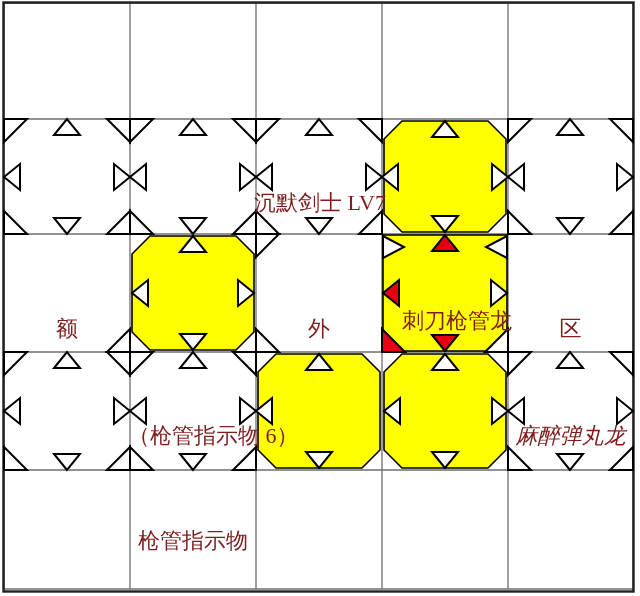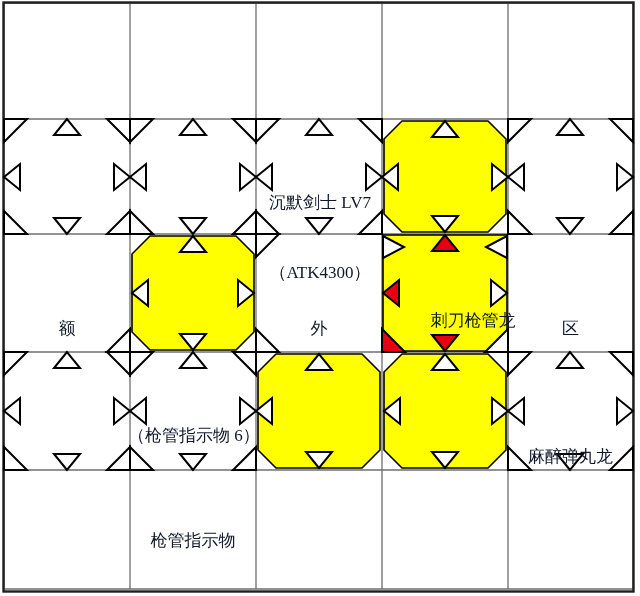--- a/index.html
+++ b/index.html
@@ -1,29 +1,29 @@
 <!DOCTYPE html>
 <html><head>
 <meta charset="utf-8">
 <style>
   html,body{margin:0;padding:0;background:#ffffff;}
   #canvas{position:relative;width:640px;height:596px;background:#ffffff;overflow:hidden;
           font-family:"Liberation Serif","DejaVu Serif",serif;}
   #board{position:absolute;left:0;top:0;}
-  .lbl{position:absolute;text-align:center;color:#0f172a;font-size:17px;line-height:24px;
+  .lbl{position:absolute;text-align:center;color:#7f1d1d;font-size:22px;line-height:24px;
        white-space:pre;pointer-events:none;}
   .lbl div{height:24px;}
   
   .lbl-silent      {left:250px;top:145px;width:140px;line-height:23px;}
   .lbl-extra1      {left:4px;  top:269px;width:126px;}
   .lbl-extra2      {left:256px;top:269px;width:126px;}
   .lbl-extra3      {left:508px;top:269px;width:125px;}
-  .lbl-borrelsword {left:400px;top:263px;width:146px;line-height:23px;}
+  .lbl-borrelsword {left:384px;top:263px;width:146px;line-height:23px;}
   .lbl-savage      {left:128px;top:373px;width:130px;line-height:25px;}
-  .lbl-anesth      {left:506px;top:394px;width:129px;line-height:25px;}
+  .lbl-anesth      {left:506px;top:373px;width:129px;line-height:25px;font-style:italic;}
   .lbl-borrelload  {left:128px;top:478px;width:130px;line-height:25px;}
 </style>
 </head>
 <body>
 
 <div id="canvas">
   <svg id="board" width="640" height="596" viewBox="0 0 640 596" xmlns="http://www.w3.org/2000/svg">
       <line x1="4" y1="3" x2="4" y2="589" stroke="#6e6e6e" stroke-width="1.3"></line>
       <line x1="130" y1="3" x2="130" y2="589" stroke="#6e6e6e" stroke-width="1.3"></line>
       <line x1="256" y1="3" x2="256" y2="589" stroke="#6e6e6e" stroke-width="1.3"></line>
@@ -121,21 +121,20 @@
       <polygon points="130,470 153,470 130,447" fill="#ffffff" stroke="#000000" stroke-width="2" stroke-linejoin="miter"></polygon>
       <polygon points="256,470 233,470 256,447" fill="#ffffff" stroke="#000000" stroke-width="2" stroke-linejoin="miter"></polygon>
       <polygon points="508,470 531,470 508,447" fill="#ffffff" stroke="#000000" stroke-width="2" stroke-linejoin="miter"></polygon>
       <polygon points="633,470 610,470 633,447" fill="#ffffff" stroke="#000000" stroke-width="2" stroke-linejoin="miter"></polygon>
       <polygon points="383,236 383,258 404,247" fill="#ffffff" stroke="#000000" stroke-width="2" stroke-linejoin="miter"></polygon>
       <polygon points="507,236 507,258 486,247" fill="#ffffff" stroke="#000000" stroke-width="2" stroke-linejoin="miter"></polygon>
     </svg>
 
   <div class="lbl lbl-silent">
     <div>沉默剑士 LV7</div>
-    <div>（ATK4300）</div>
   </div>
 
   <div class="lbl lbl-extra1">
     <div>额</div>
   </div>
   <div class="lbl lbl-extra2">
     <div>外</div>
   </div>
   <div class="lbl lbl-extra3">
     <div>区</div>

